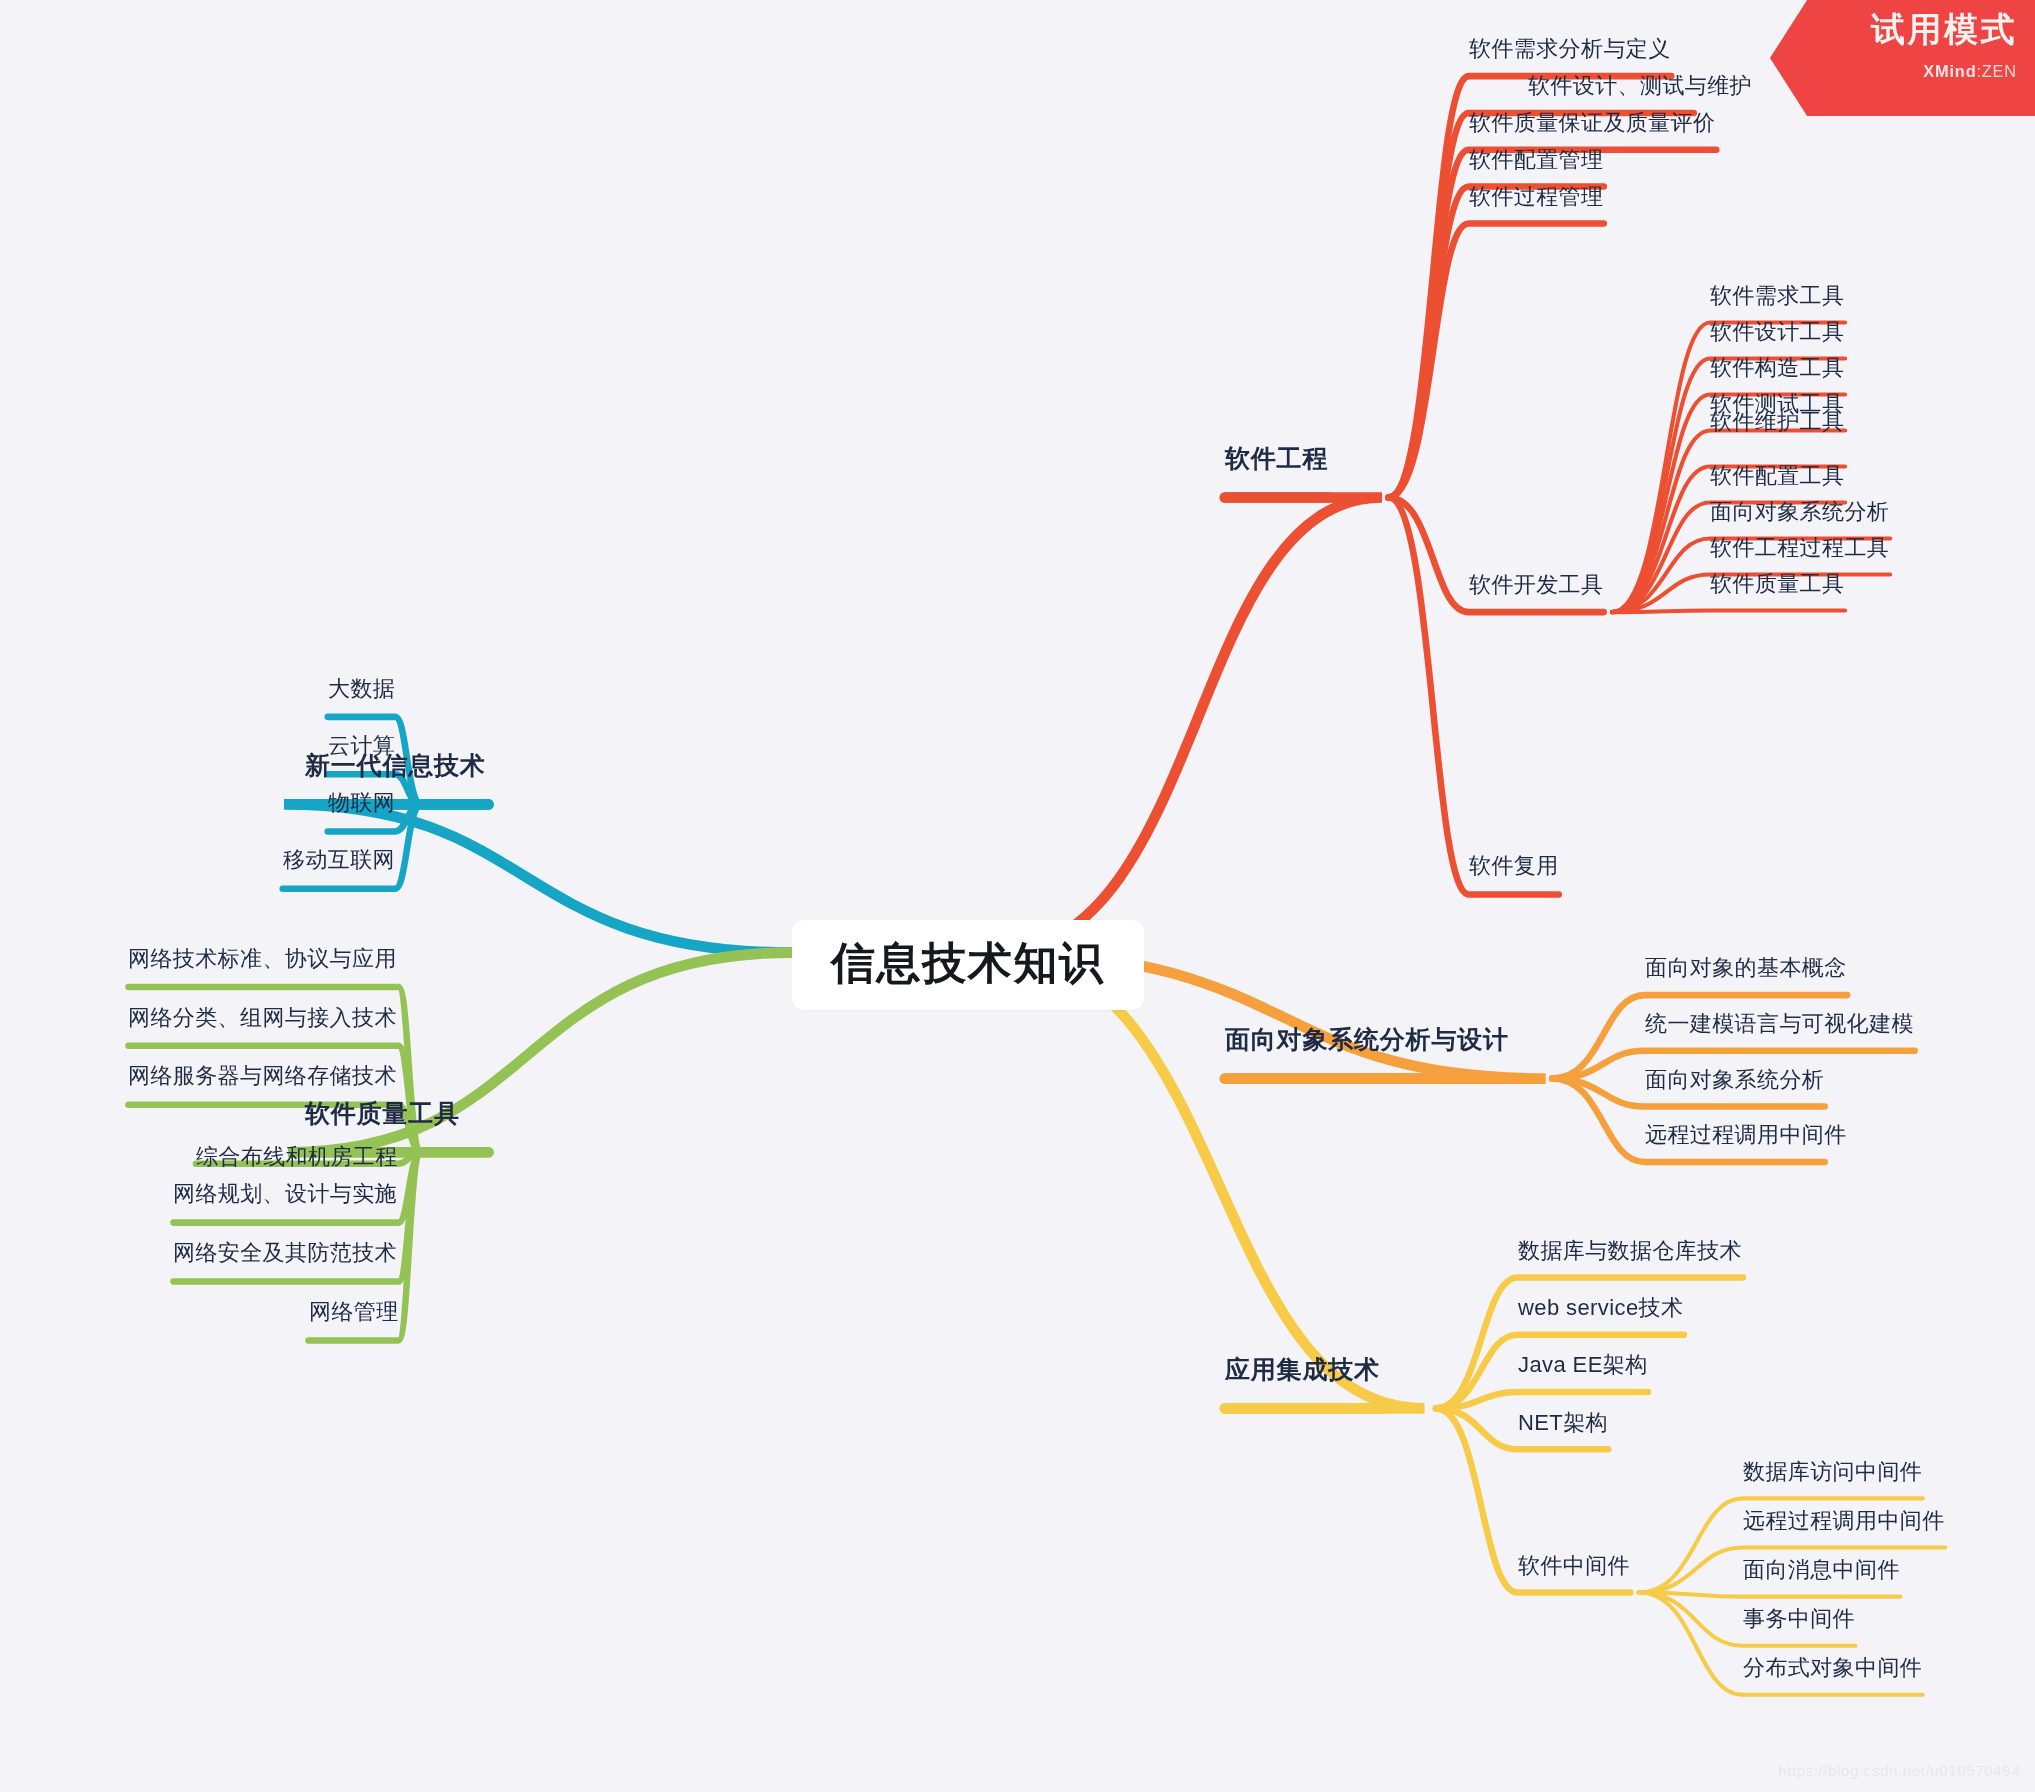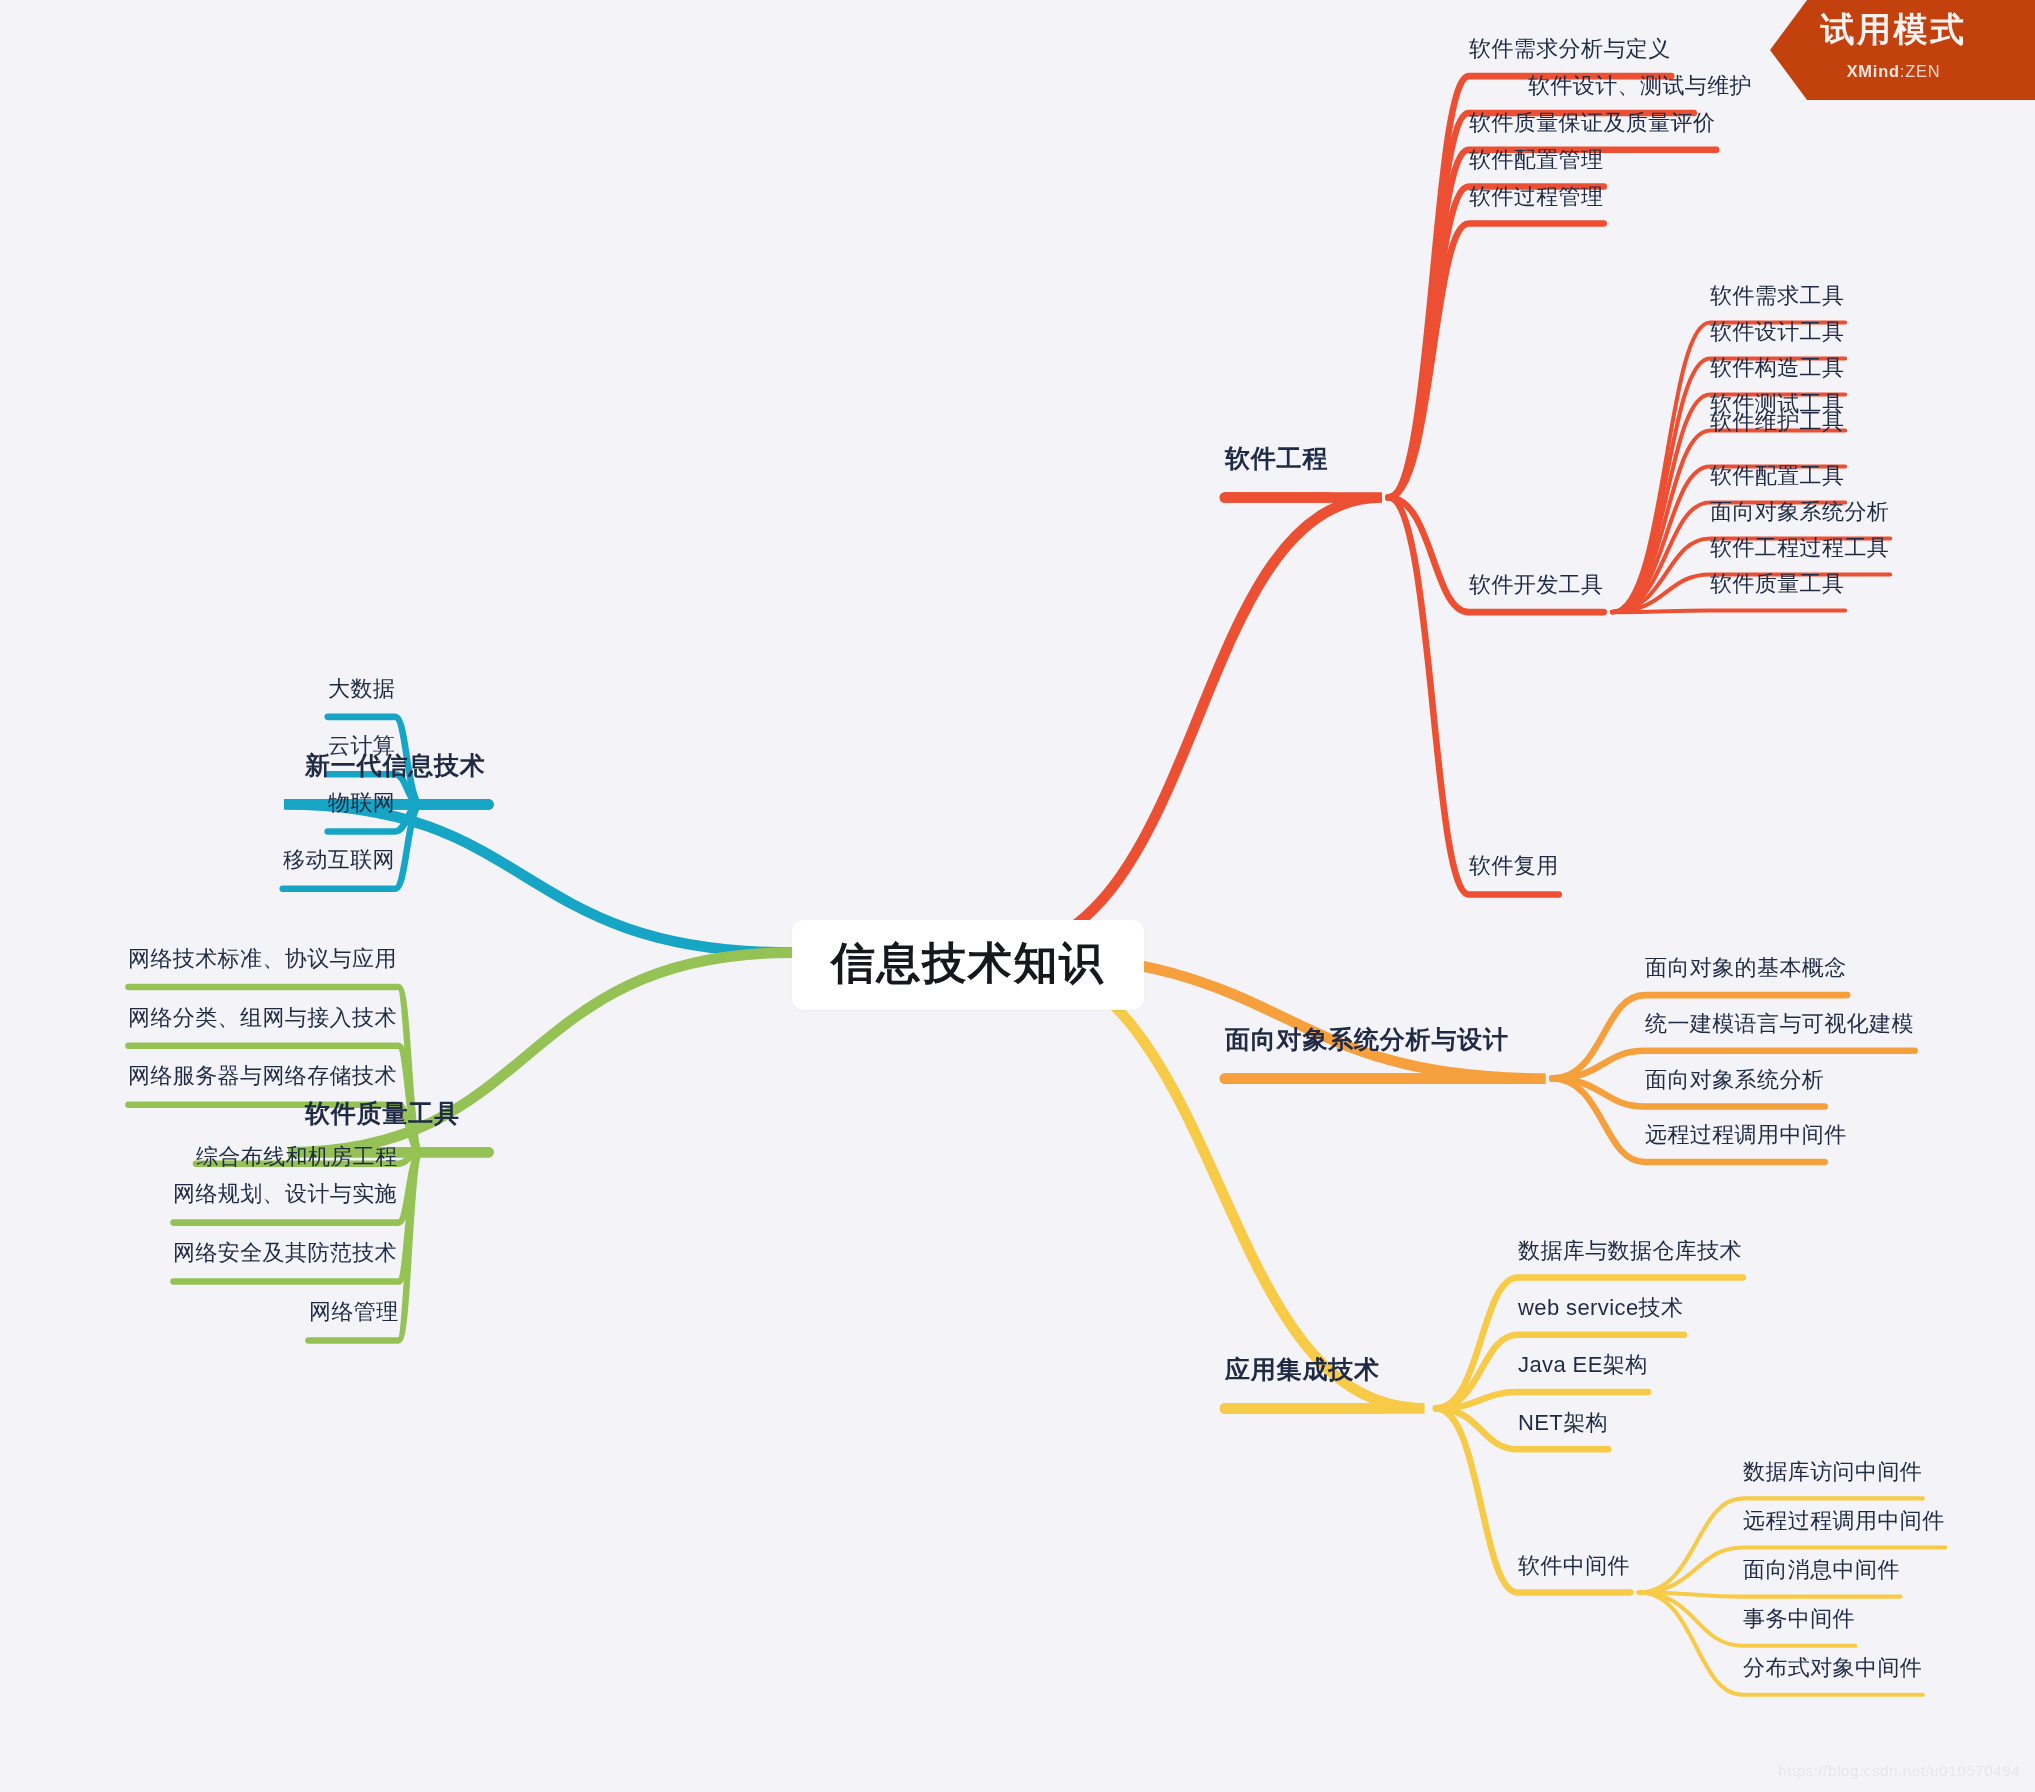--- a/index.html
+++ b/index.html
@@ -55,28 +55,28 @@
     font-size: 22px;
     font-weight: normal;
     letter-spacing: 0.4px;
   }
   
   .trial-badge {
     position: absolute;
     right: 0;
     top: 0;
     width: 265px;
-    height: 100px;
-    background: #c2410c;
+    height: 116px;
+    background: #ef4444;
     -webkit-clip-path: polygon(14% 0%, 100% 0%, 100% 100%, 14% 100%, 0% 50%);
     clip-path: polygon(14% 0%, 100% 0%, 100% 100%, 14% 100%, 0% 50%);
     color: #ffffff;
     box-sizing: border-box;
     padding: 11.5px 18px 0 0;
-    text-align: center;
+    text-align: right;
   }
   .trial-title {
     font-size: 34px;
     font-weight: bold;
     letter-spacing: 2.5px;
     line-height: 1.05;
     color: #fdf2f0;
   }
   .trial-sub {
     font-size: 16.4px;

